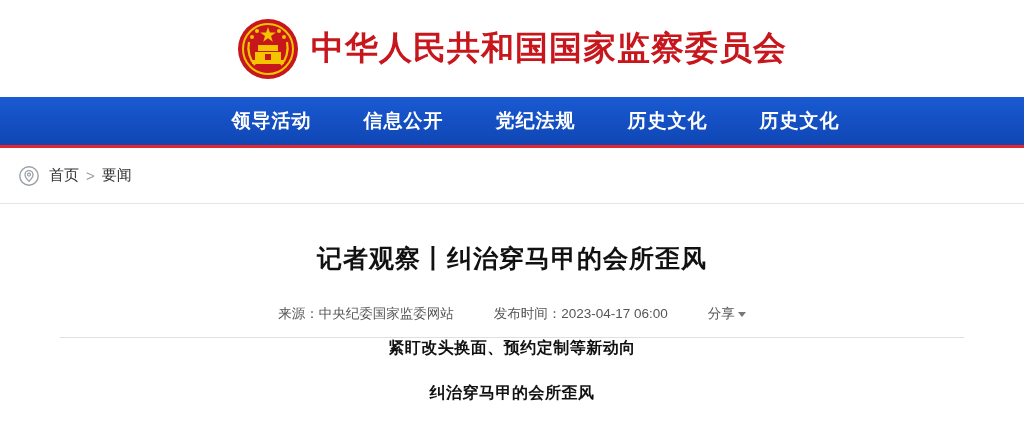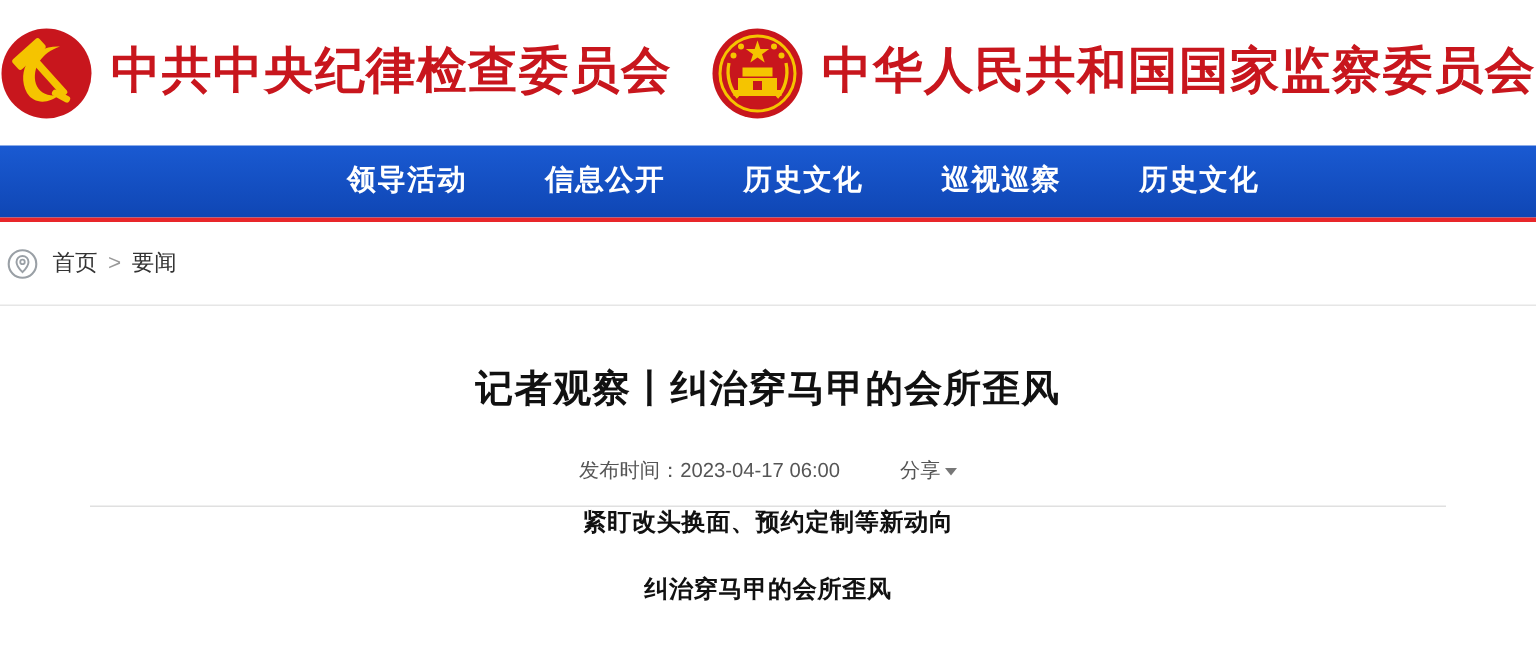--- a/index.html
+++ b/index.html
@@ -73,21 +73,21 @@
     white-space: nowrap;
     cursor: pointer;
     letter-spacing: 1px;
   }
 
   
   .breadcrumb-bar {
     height: 56px;
     display: flex;
     align-items: center;
-    padding-left: 4px;
+    padding-left: 18px;
     border-bottom: 1px solid #e6e6e6;
     box-sizing: border-box;
   }
   .pin-icon {
     width: 22px;
     height: 22px;
     flex: 0 0 22px;
     margin-right: 9px;
   }
   .crumb {
@@ -155,38 +155,20 @@
   }
   .subhead2 {
     margin-top: 24px;
   }
 </style>
 </head>
 <body>
 
 <div class="site-header">
 
-  <div class="brand-block">
-    <span class="emblem">
-      <svg width="62" height="62" viewBox="0 0 62 62">
-        <circle cx="31" cy="31" r="30" fill="#c8161d"></circle>
-
-        <g transform="rotate(-42 31 31)">
-          <rect x="28.5" y="12" width="5" height="38" rx="1.5" fill="#f5c400"></rect>
-          <rect x="19" y="9" width="24" height="9" rx="2" fill="#f5c400"></rect>
-        </g>
-
-        <g>
-          <path d="M18 44 C10 28 22 12 40 13 C28 17 21 27 24 38 C26 44 33 47 40 45 C33 51 23 52 18 44 Z" fill="#f5c400"></path>
-          <rect x="36" y="41" width="13" height="4.5" rx="2" transform="rotate(28 36 41)" fill="#f5c400"></rect>
-        </g>
-      </svg>
-    </span>
-    <span class="brand-title">中共中央纪律检查委员会</span>
-  </div>
 
   <div class="brand-block">
     <span class="emblem">
       <svg width="62" height="62" viewBox="0 0 62 62">
         <circle cx="31" cy="31" r="30" fill="#c8161d"></circle>
         <circle cx="31" cy="31" r="25" fill="none" stroke="#f5c400" stroke-width="2"></circle>
 
         <rect x="18" y="34" width="26" height="8" fill="#f5c400"></rect>
         <rect x="15" y="42" width="32" height="4" fill="#f5c400"></rect>
         <rect x="21" y="27" width="20" height="6" fill="#f5c400"></rect>
@@ -204,22 +186,22 @@
       </svg>
     </span>
     <span class="brand-title">中华人民共和国国家监察委员会</span>
   </div>
 
 </div>
 
 <div class="main-nav">
   <div class="nav-item">领导活动</div>
   <div class="nav-item">信息公开</div>
+  <div class="nav-item">党纪法规</div>
   <div class="nav-item">历史文化</div>
-  <div class="nav-item">巡视巡察</div>
   <div class="nav-item">历史文化</div>
 </div>
 
 <div class="breadcrumb-bar">
   <span class="pin-icon">
     <svg width="22" height="22" viewBox="0 0 22 22">
       <circle cx="11" cy="11" r="9.2" fill="none" stroke="#9aa0a6" stroke-width="1.4"></circle>
       <path d="M11 5.6c-2.2 0-4 1.8-4 4 0 2.9 4 6.8 4 6.8s4-3.9 4-6.8c0-2.2-1.8-4-4-4z" fill="none" stroke="#9aa0a6" stroke-width="1.3"></path>
       <circle cx="11" cy="9.6" r="1.5" fill="none" stroke="#9aa0a6" stroke-width="1.2"></circle>
     </svg>
@@ -228,20 +210,23 @@
   <span class="crumb sep">&gt;</span>
   <span class="crumb current">要闻</span>
 </div>
 
 <div class="article">
 
   <h1 class="article-title">记者观察丨纠治穿马甲的会所歪风</h1>
 
   <div class="meta-row">
     <span class="meta-item">
+      <span class="meta-label">来源：</span><span class="meta-value">中央纪委国家监委网站</span>
+    </span>
+    <span class="meta-item">
       <span class="meta-label">发布时间：</span><span class="meta-value">2023-04-17 06:00</span>
     </span>
     <span class="share">
       <span>分享</span><span class="caret"></span>
     </span>
   </div>
 
   <div class="subhead">紧盯改头换面、预约定制等新动向</div>
   <div class="subhead subhead2">纠治穿马甲的会所歪风</div>
 

